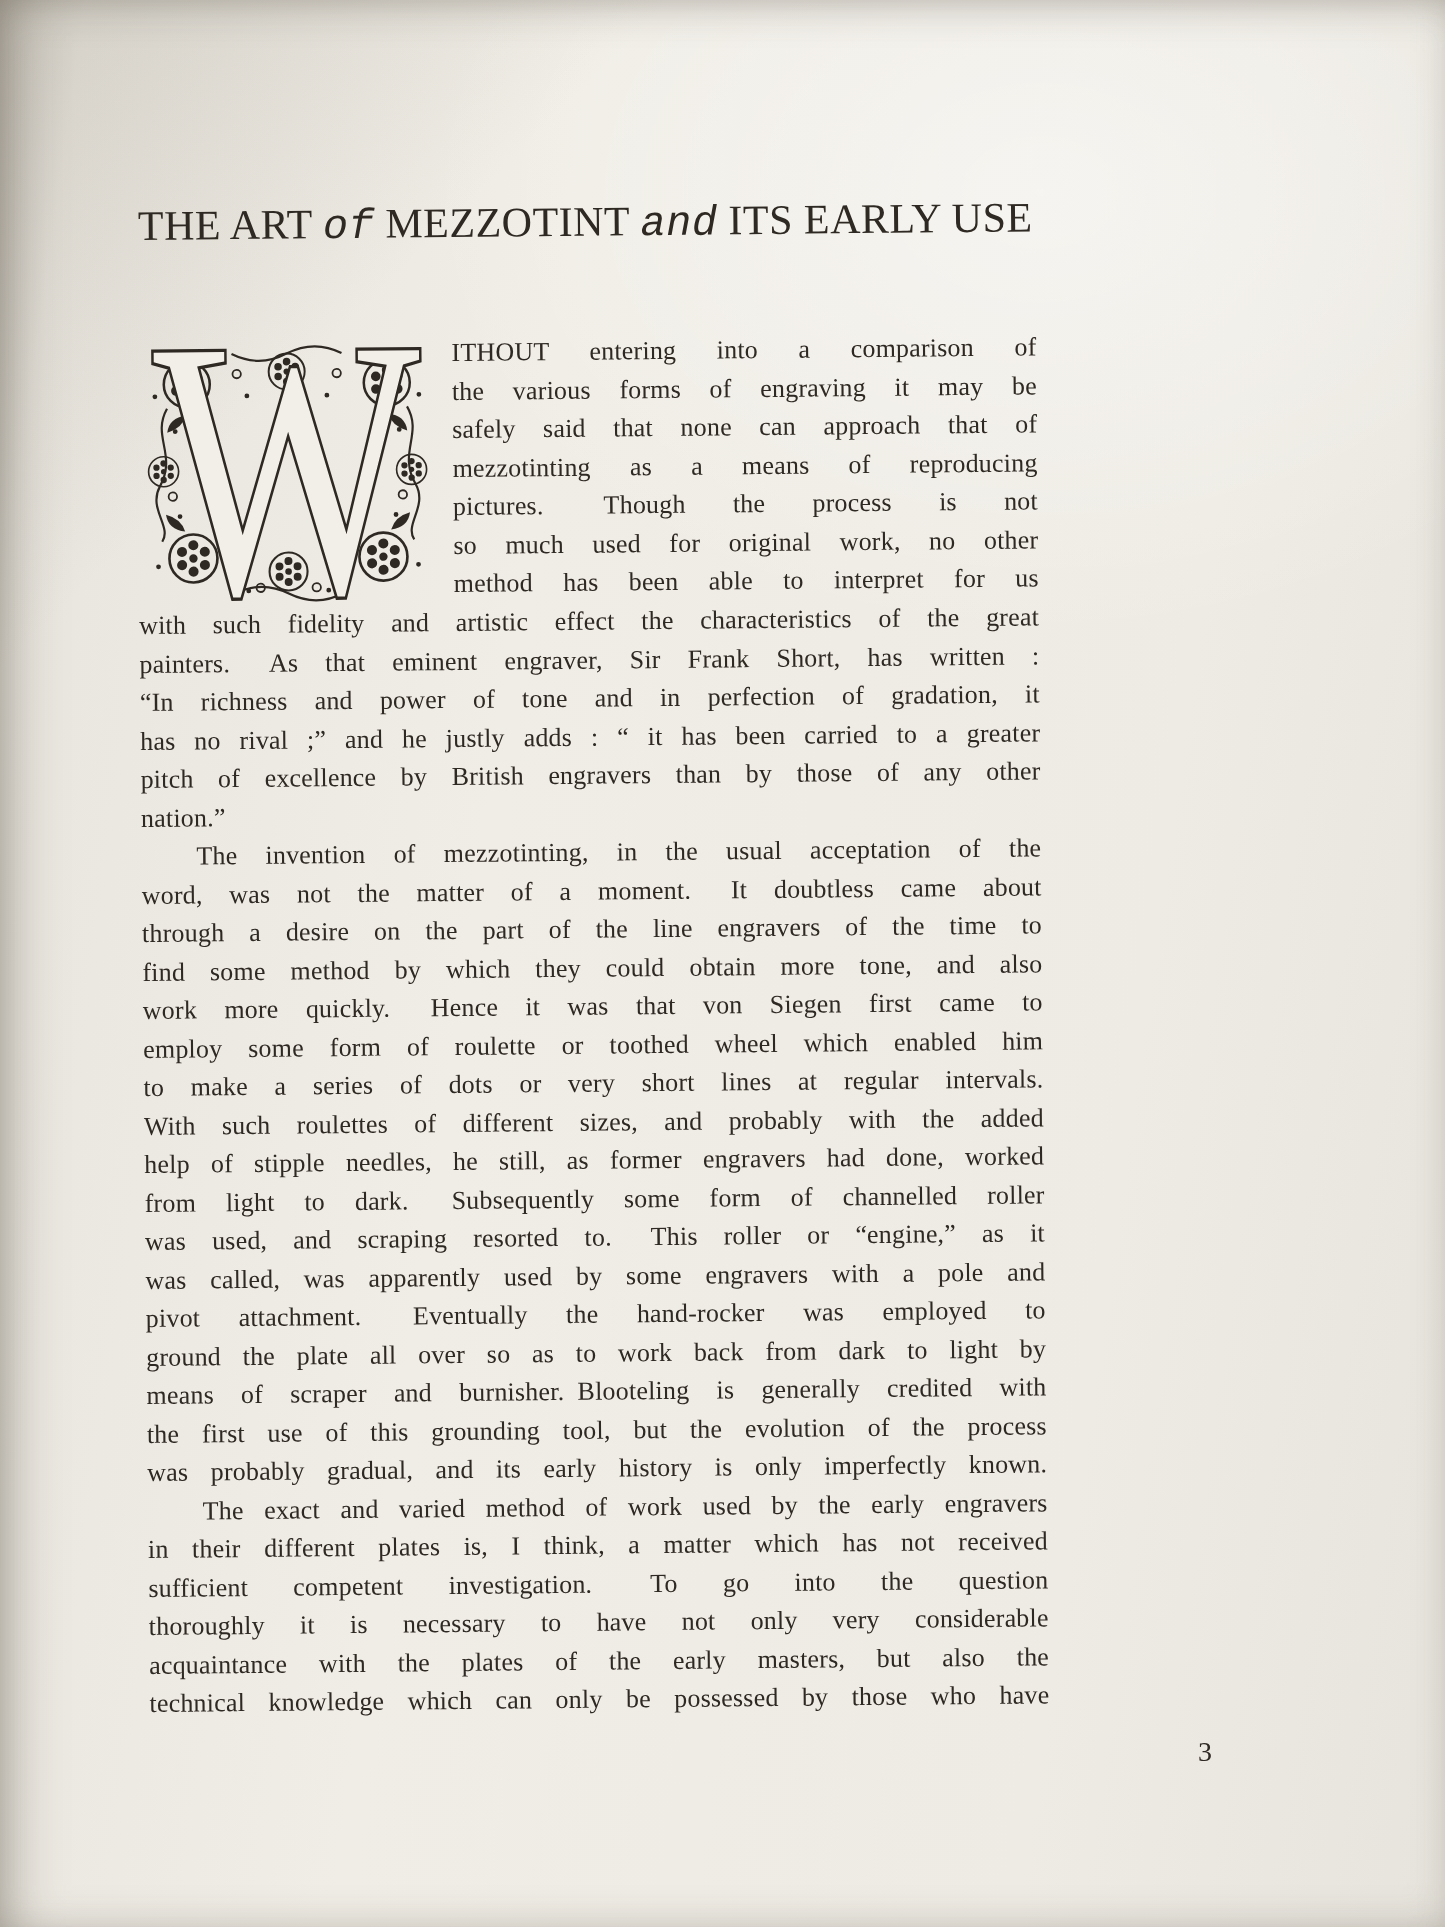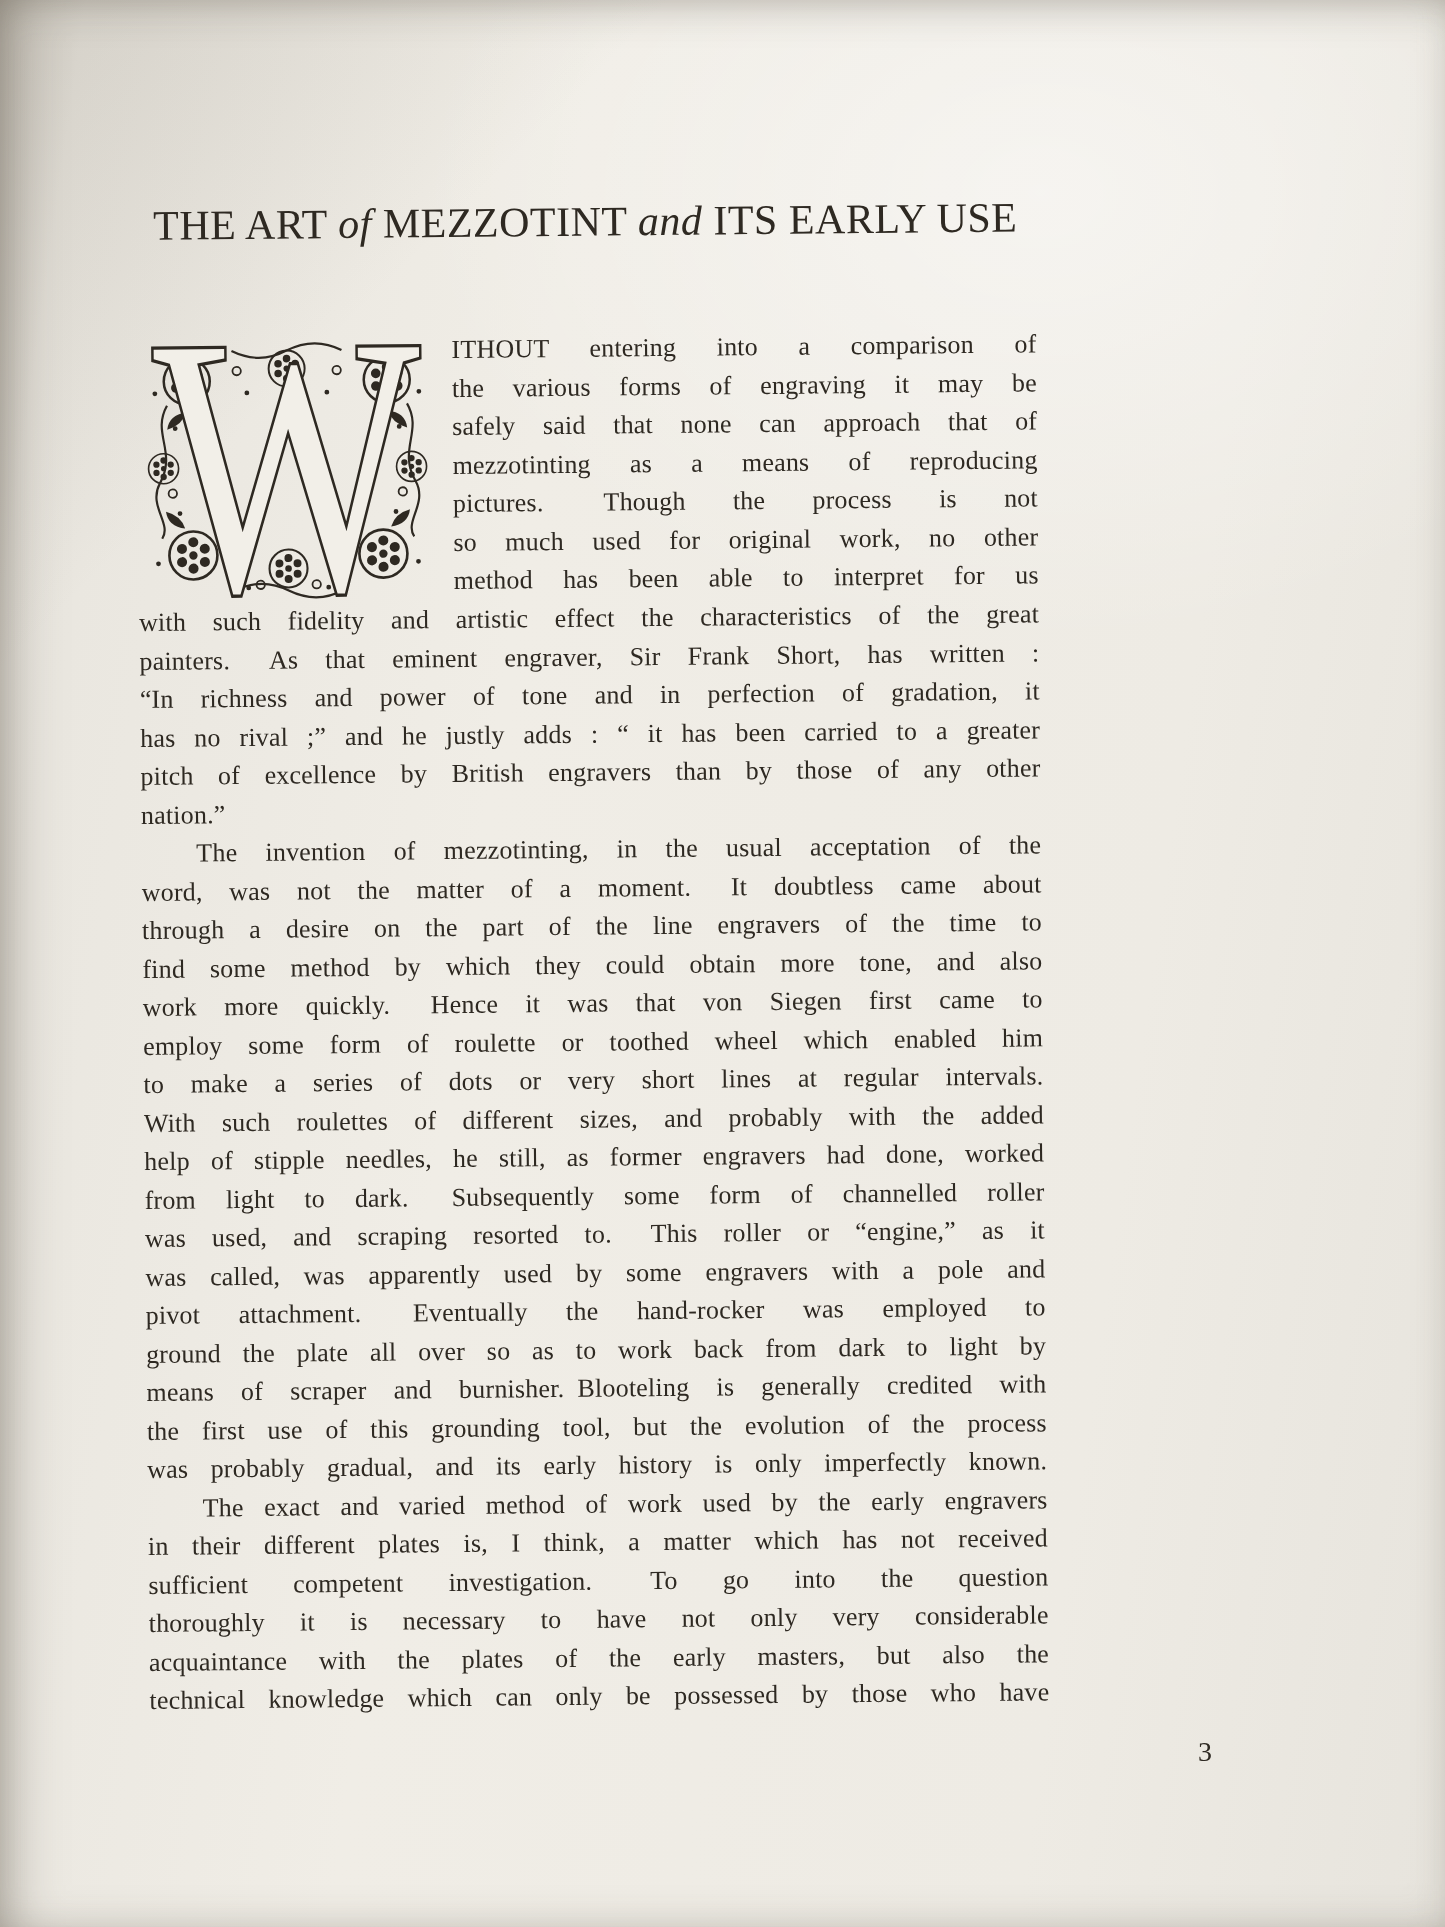--- a/index.html
+++ b/index.html
@@ -34,21 +34,21 @@
   .title {
     margin: 0 0 82px 0;
     font-size: 42px;
     font-weight: normal;
     line-height: 52px;
     letter-spacing: 0.5px;
     text-align: center;
     white-space: nowrap;
     color: var(--ink, #2e2922);
   }
-  .title .it { font-style: italic; }
+  .title .it { font-style: italic; font-family: Liberation Mono, monospace; }
   .para { margin: 0; }
   .line {
     font-size: 26px;
     line-height: 38.5px;
     height: 38.5px;
     overflow: hidden;
     text-align: justify;
     text-align-last: justify;
     letter-spacing: 0.2px;
   }

